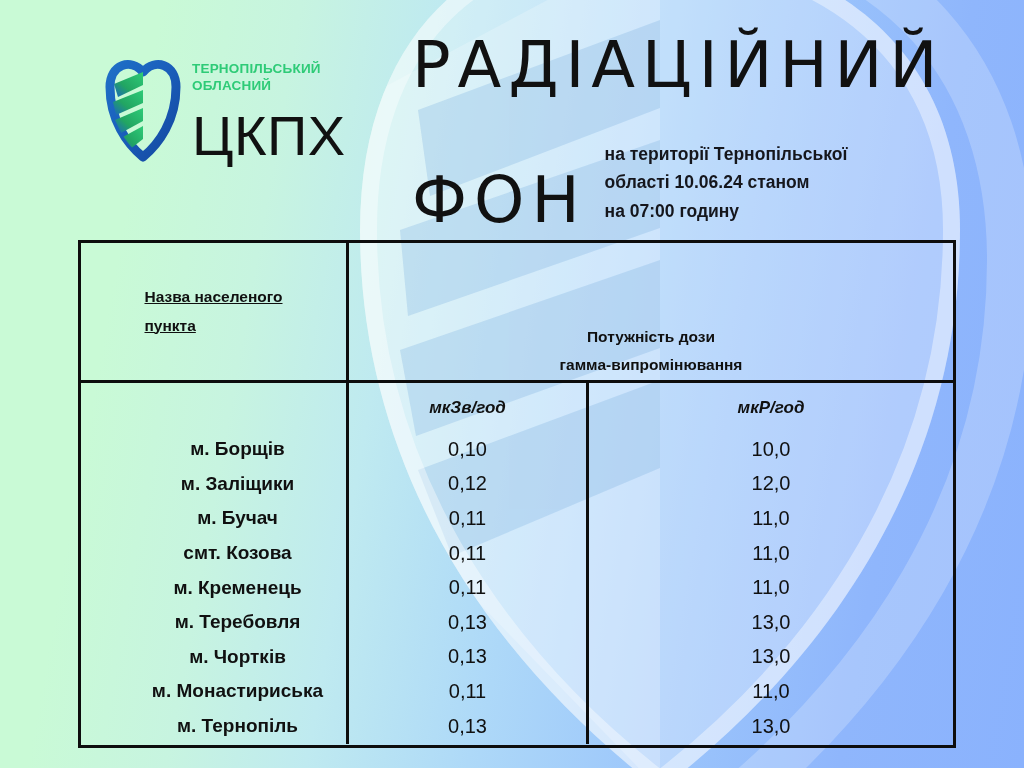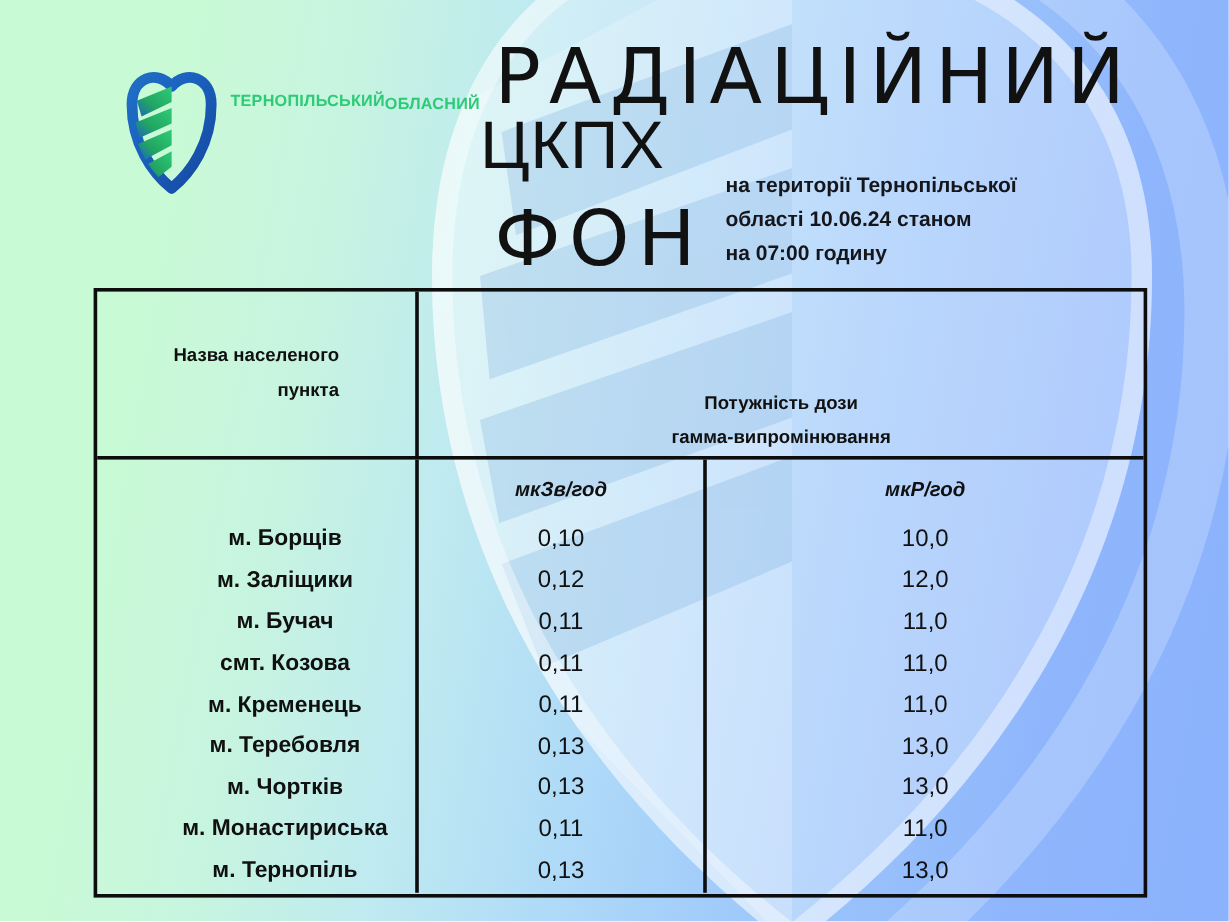--- a/index.html
+++ b/index.html
@@ -24,21 +24,21 @@
   }
 
   
   .header{position:absolute;left:0;top:0;width:1024px;height:232px;}
 
   .logo-wrap{
     position:absolute;left:104px;top:58px;
     display:flex;align-items:center;gap:10px;
   }
   .logo-mark{width:78px;height:110px;flex:none;}
-  .logo-text{display:flex;flex-direction:row;line-height:1;}
+  .logo-text{display:flex;flex-direction:column;line-height:1;}
   .logo-line1,.logo-line2{
     color:#2ecb77;font-weight:bold;font-size:13.5px;letter-spacing:.2px;
   }
   .logo-line2{margin-top:3px;}
   .logo-abbr{
     color:#111;font-weight:normal;font-size:56px;letter-spacing:.5px;
     margin-top:16px;line-height:1;
   }
 
   .title-block{position:absolute;left:412px;top:34px;width:560px;}
@@ -64,22 +64,22 @@
   .t-head{
     display:flex;height:140px;
     border-bottom:3.5px solid #0d0d0d;
     box-sizing:border-box;
   }
   .th-name{
     width:268px;flex:none;
     border-right:3.5px solid #0d0d0d;
     box-sizing:border-box;
     display:flex;align-items:center;justify-content:center;
-    text-align:right;
-    font-size:15.5px;font-weight:bold;color:#101010;line-height:1.85;
+    text-align:left;
+    font-size:15.5px;font-weight:bold;color:#101010;line-height:1.85;text-decoration:underline;
   }
   .th-dose{
     flex:1;display:flex;align-items:flex-end;justify-content:center;
     text-align:center;
     font-size:15.5px;font-weight:bold;color:#101010;line-height:1.85;
   }
 
   .t-body{display:flex;height:361px;box-sizing:border-box;}
   .col-names{
     width:268px;flex:none;

